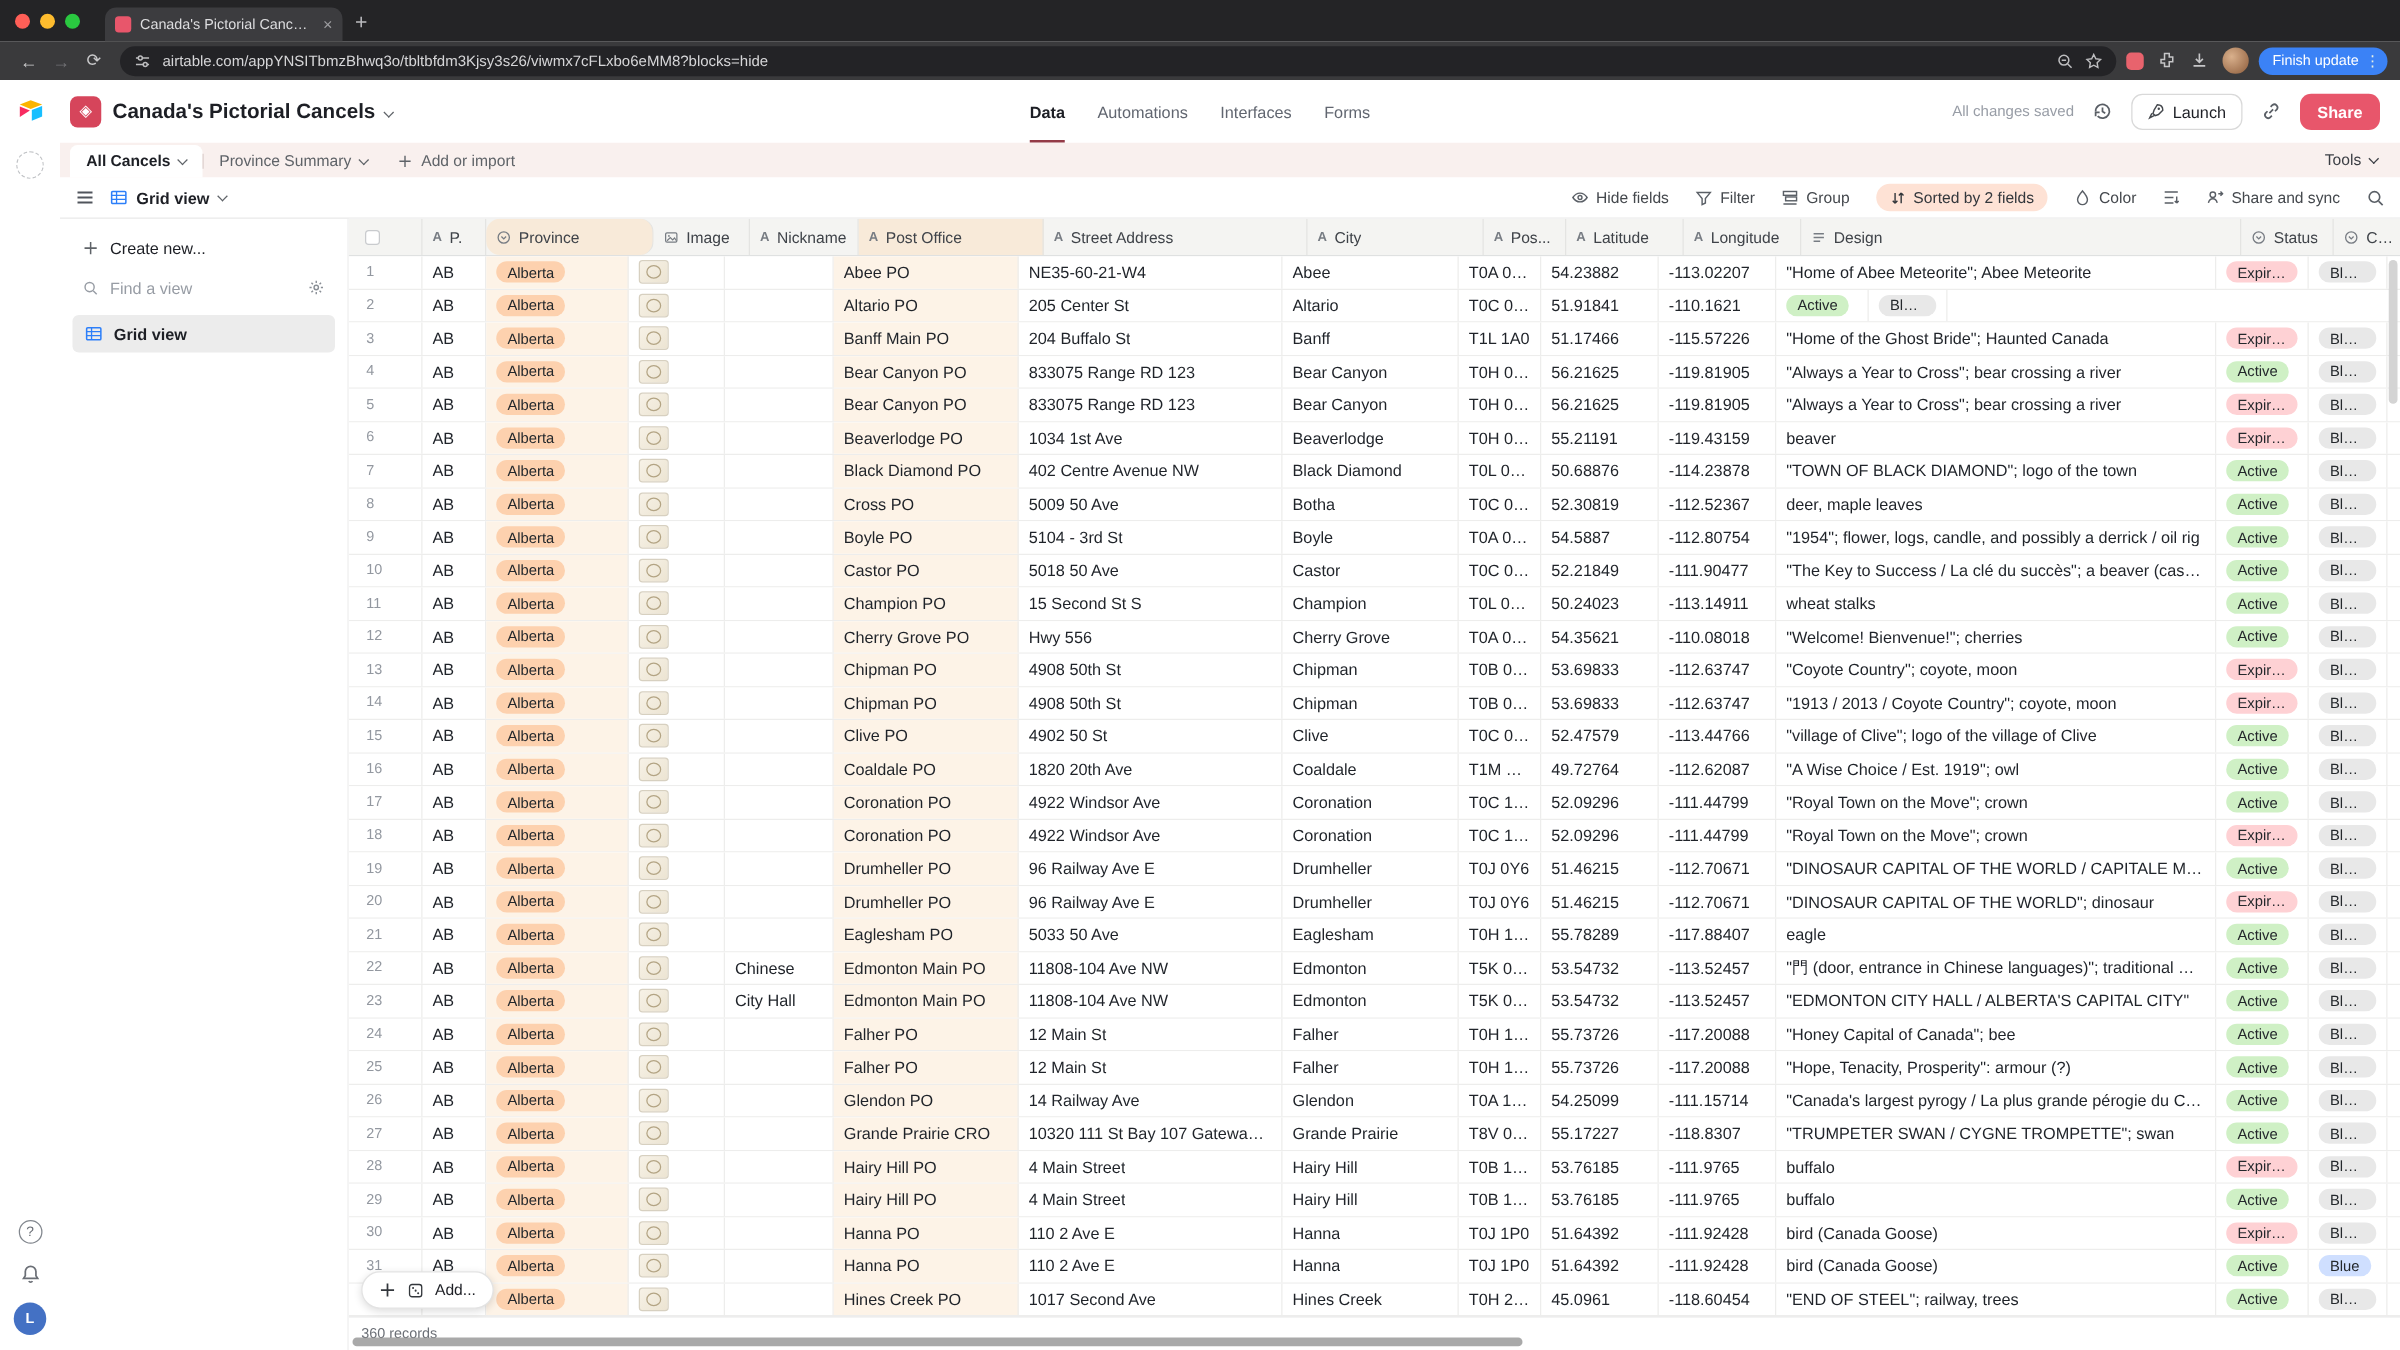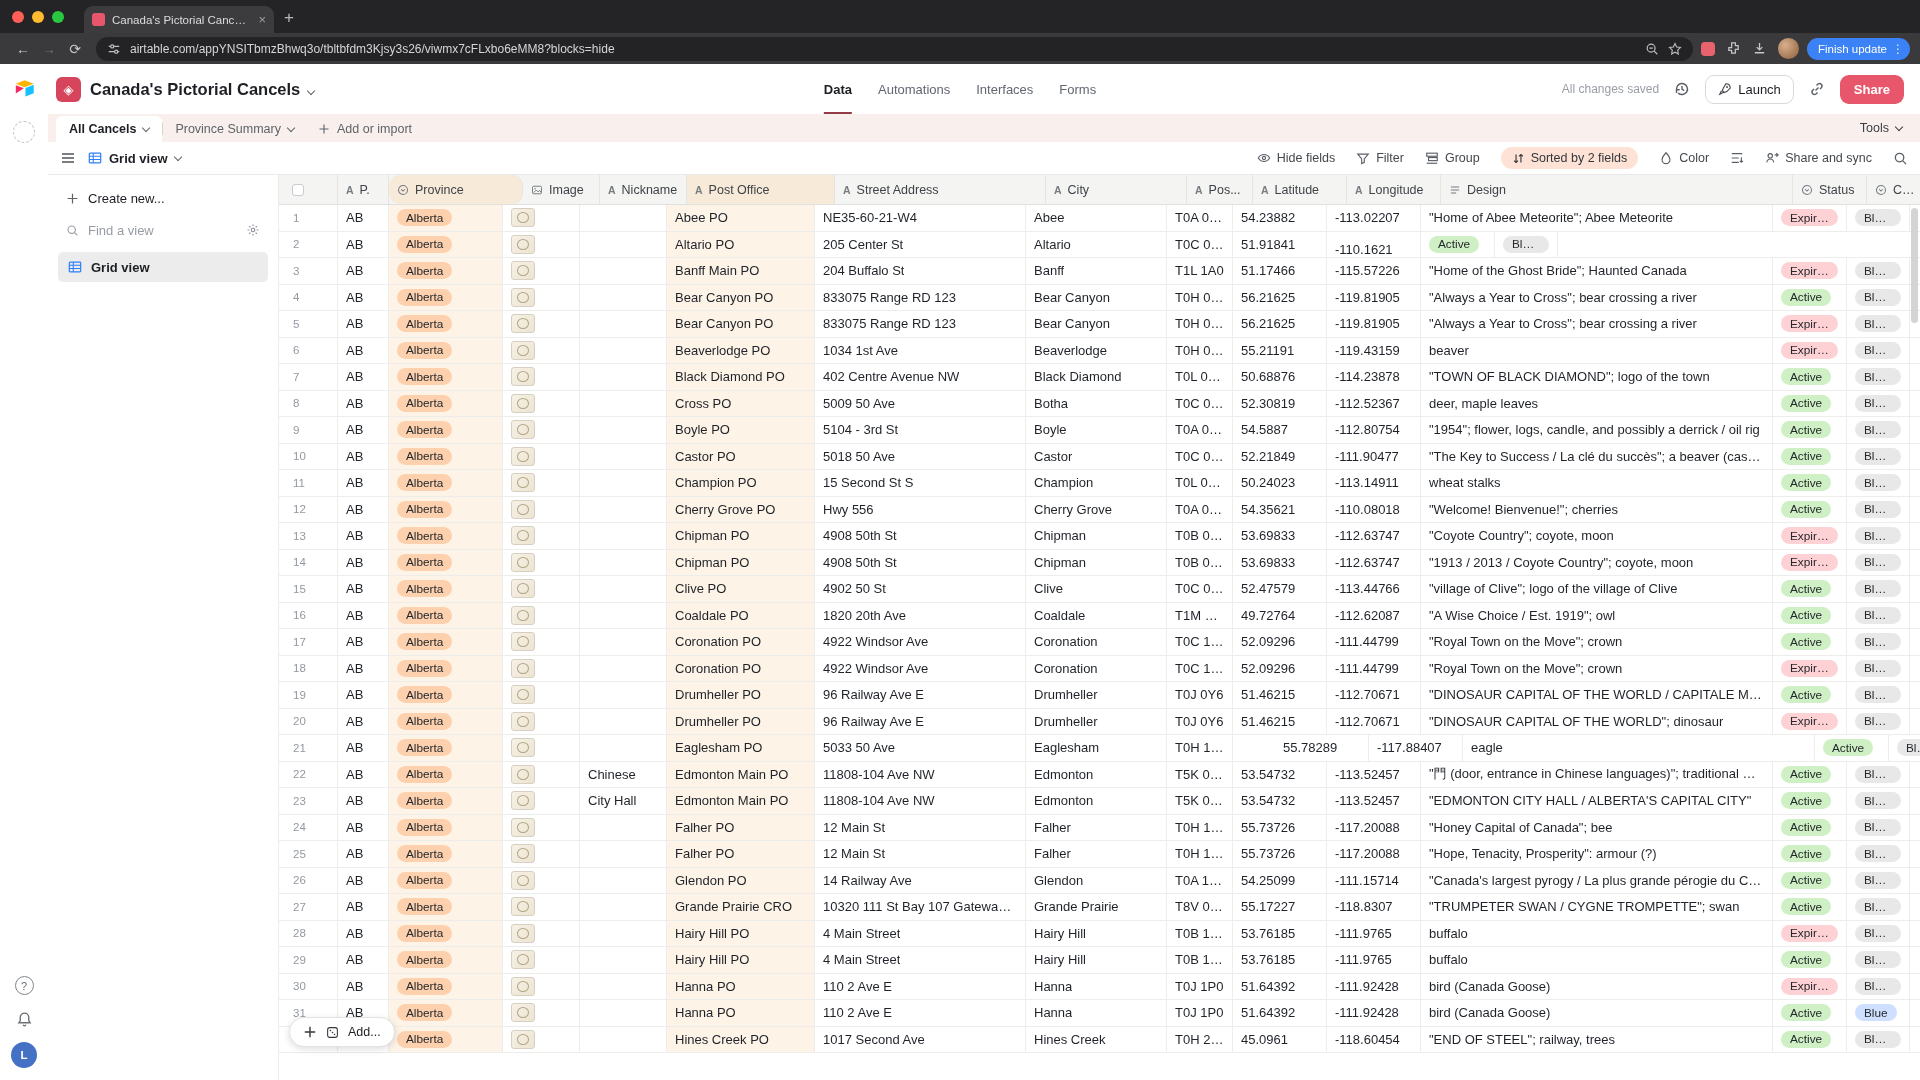--- a/index.html
+++ b/index.html
@@ -499,21 +499,21 @@
                 </div>
                 <div class="cell" style="width: 141px;">
                   <span class="txt">Altario</span>
                 </div>
                 <div class="cell" style="width: 66px;">
                   <span class="txt">T0C 0E0</span>
                 </div>
                 <div class="cell" style="width: 94px;">
                   <span class="txt">51.91841</span>
                 </div>
-                <div class="cell" style="width: 94px; align-items: flex-end;">
+                <div class="cell" style="width: 94px;">
                   <span class="txt">-110.1621</span>
                 </div>
                 <div class="cell" style="width: 74px;">
                   <span class="pill" style="background: rgb(207, 240, 197);">Active</span>
                 </div>
                 <div class="cell" style="width: 63px;">
                   <span class="pill" style="background: rgb(232, 232, 232);">Black</span>
                 </div>
               </div>
               <div class="grow">
@@ -1291,21 +1291,21 @@
                 </div>
                 <div class="cell" style="width: 211px;">
                   <span class="txt">5033 50 Ave</span>
                 </div>
                 <div class="cell" style="width: 141px;">
                   <span class="txt">Eaglesham</span>
                 </div>
                 <div class="cell" style="width: 66px;">
                   <span class="txt">T0H 1H0</span>
                 </div>
-                <div class="cell" style="width: 94px; margin-left: 42px;">
+                <div class="cell" style="width: 94px;">
                   <span class="txt">55.78289</span>
                 </div>
                 <div class="cell" style="width: 94px;">
                   <span class="txt">-117.88407</span>
                 </div>
                 <div class="cell" style="width: 352px;">
                   <span class="txt">eagle</span>
                 </div>
                 <div class="cell" style="width: 74px;">
                   <span class="pill" style="background: rgb(207, 240, 197);">Active</span>
@@ -1771,20 +1771,24 @@
                 </div>
                 <div class="cell" style="width: 74px;">
                   <span class="pill" style="background: rgb(207, 240, 197);">Active</span>
                 </div>
                 <div class="cell" style="width: 63px;">
                   <span class="pill" style="background: rgb(232, 232, 232);">Black</span>
                 </div>
               </div>
             </div>
 
+          <div class="recbar">
+            <span>360 records</span>
+            <span class="hscroll"></span>
+          </div>
           <span class="vscroll"></span>
 
           <div class="addbtn">
             <svg width="14" height="14" viewBox="0 0 16 16">
                 <path d="M8 2v12M2 8h12" stroke="#33373c" stroke-width="1.6"></path>
               </svg>
             <svg width="13" height="13" viewBox="0 0 16 16">
                 <rect x="2" y="2" width="12" height="12" rx="2.5" fill="none" stroke="#33373c" stroke-width="1.3"></rect>
                 <circle cx="5.5" cy="5.5" r="1" fill="#33373c"></circle>
                 <circle cx="10.5" cy="10.5" r="1" fill="#33373c"></circle>

